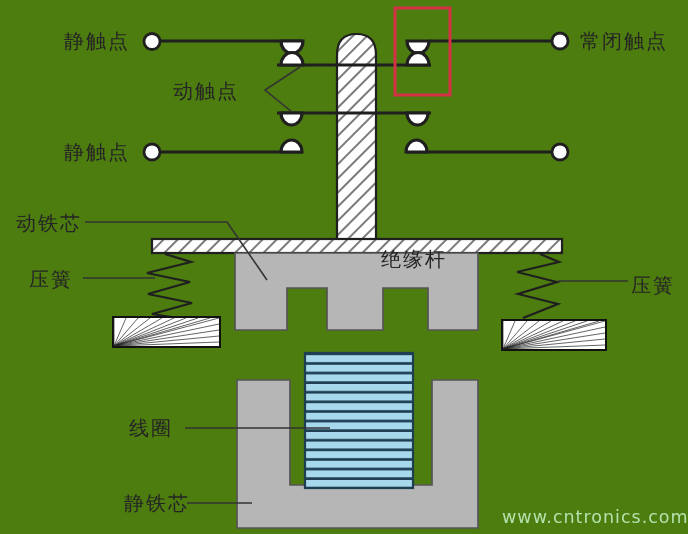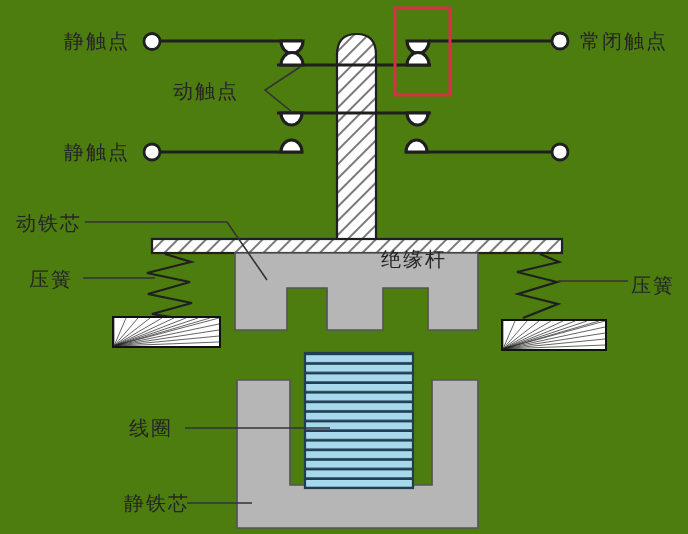--- a/index.html
+++ b/index.html
@@ -129,13 +129,14 @@
   <div class="lbl" style="left:580px;top:30px;">常闭触点</div>
   <div class="lbl" style="left:173px;top:80px;">动触点</div>
   <div class="lbl" style="left:64px;top:141px;">静触点</div>
   <div class="lbl" style="left:381px;top:200px;margin-top:48px;">绝缘杆</div>
   <div class="lbl" style="left:16px;top:212px;">动铁芯</div>
   <div class="lbl" style="left:29px;top:268px;">压簧</div>
   <div class="lbl" style="left:631px;top:274px;">压簧</div>
   <div class="lbl" style="left:129px;top:417px;text-align:right;">线圈</div>
   <div class="lbl" style="left:108px;top:492px;margin-left:16px;">静铁芯</div>
 
+  <div class="watermark">www.cntronics.com</div>
 </div>
 
 </body></html>

